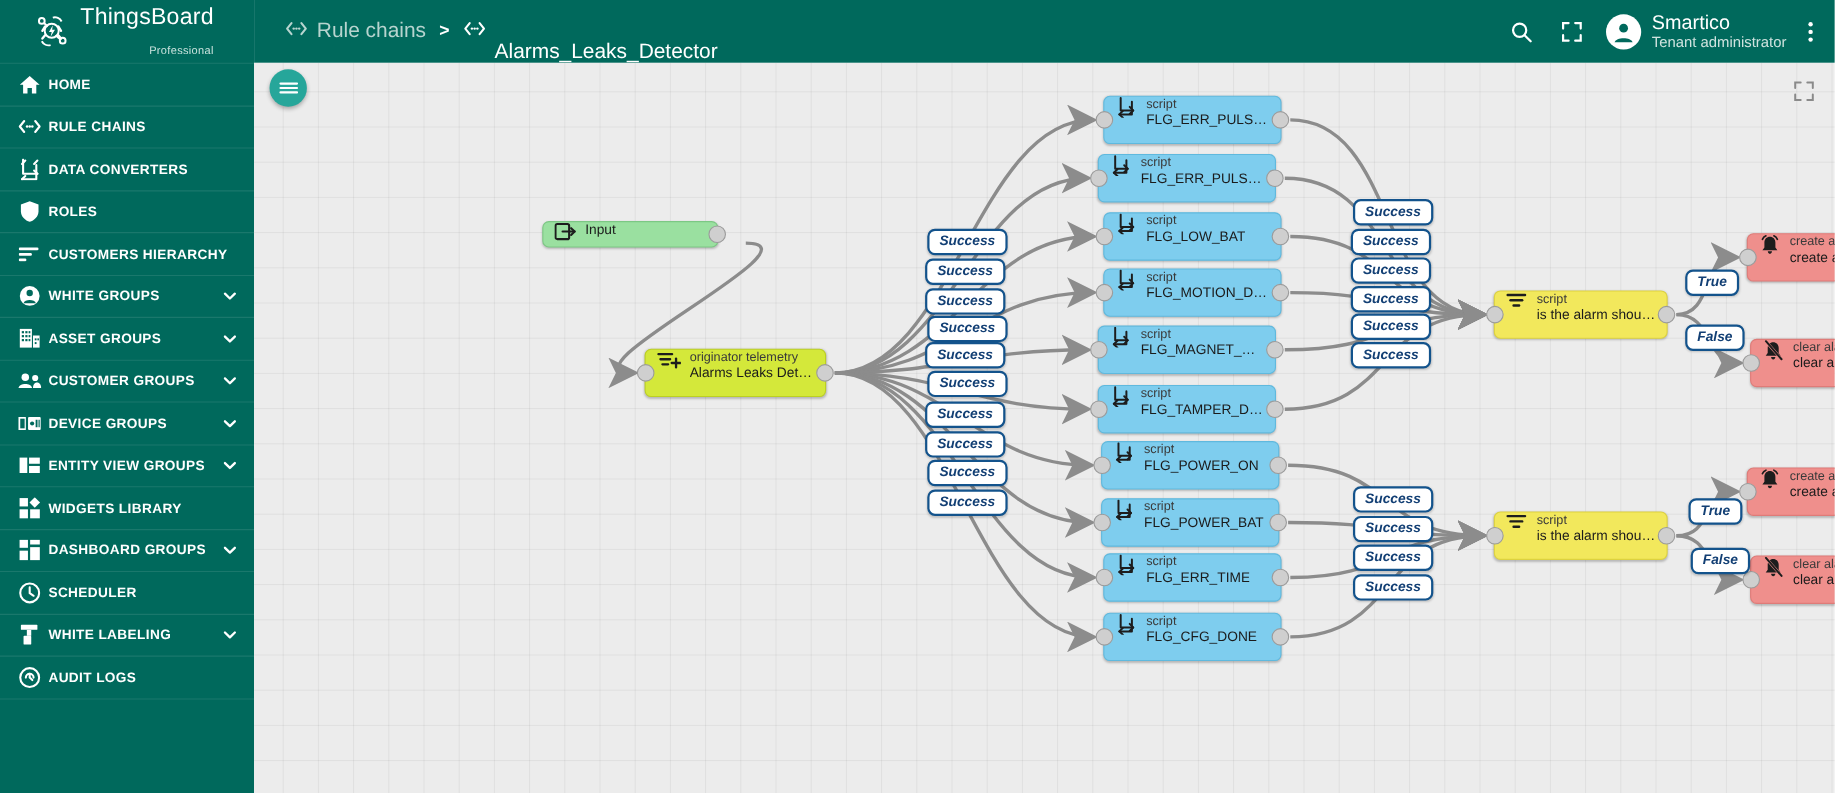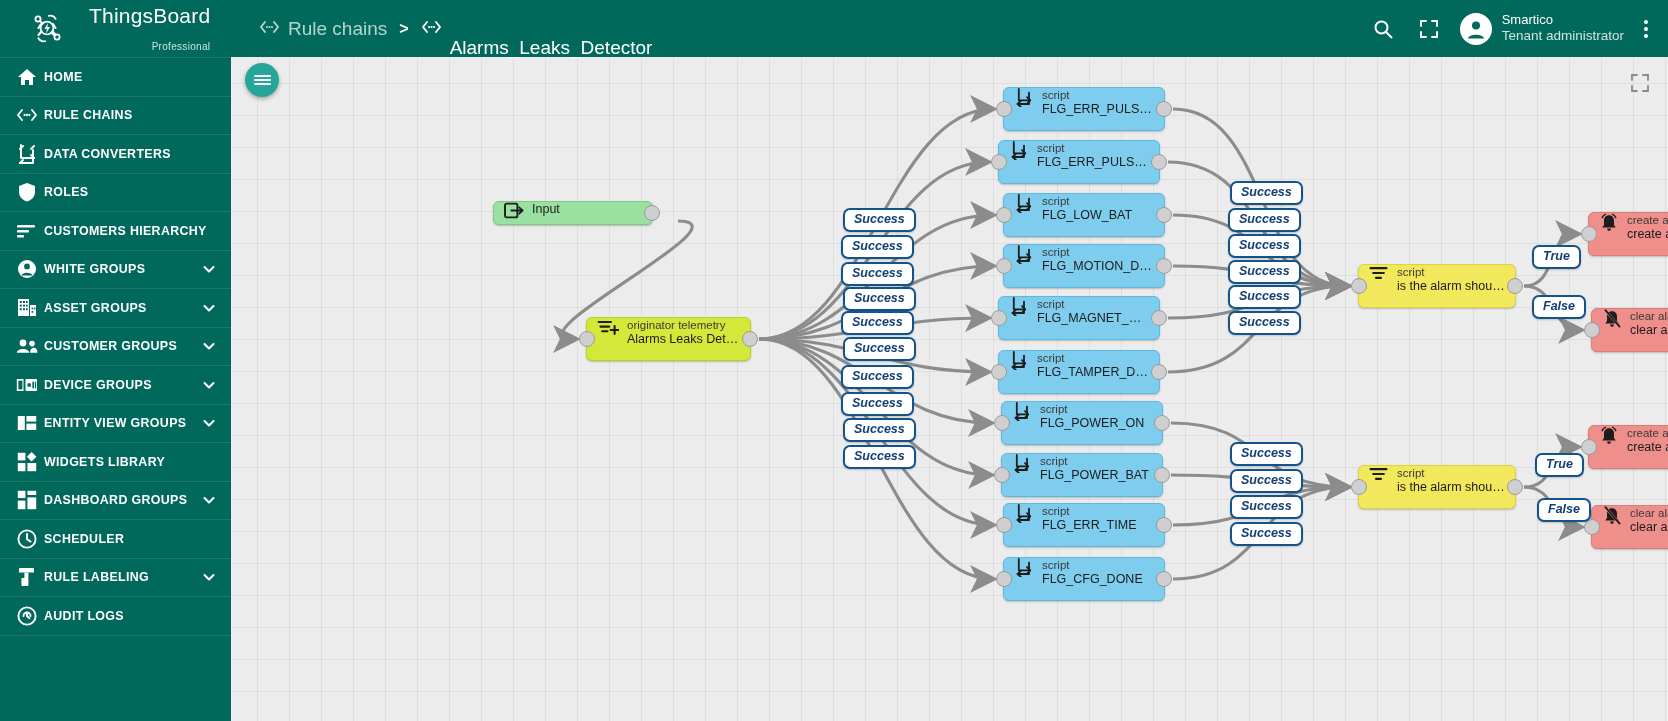--- a/index.html
+++ b/index.html
@@ -18,21 +18,21 @@
     background: #00695c;
     color: #ffffff;
     flex: 0 0 231px;
     position: relative;
     overflow: hidden;
   }
   .brand {
     height: 57px;
     display: flex; align-items: center;
     padding-left: 30px;
-    gap: 25px;
+    gap: 9px;
   }
   .brand-logo { width: 34px; height: 34px; flex: 0 0 34px; }
   .brand-text { display: flex; flex-direction: column; line-height: 1; }
   .brand-title { font-size: 21px; font-weight: 400; letter-spacing: .2px; color:#fff; }
   .brand-sub { font-size: 10px; color: #c9e3de; text-align: right; margin-top: 16px; letter-spacing:.3px;}
 
   .nav { border-top: 1px solid rgba(255,255,255,0.10); }
   .nav-item {
     height: 38.5px;
     display: flex; align-items: center;
@@ -60,21 +60,21 @@
   .crumb { display:flex; align-items:center; gap: 8px; cursor:pointer; }
   .crumb-text { font-size: 19px; font-weight: 400; }
   .crumb.inactive .crumb-text { color: #b7d4cf; }
   .crumb.active .crumb-text { color: #ffffff; margin-top: 39px; }
   .crumb-sep { font-size: 16px; font-weight: bold; color:#ffffff; margin: 0 2px; }
   .topbar-right { margin-left:auto; display:flex; align-items:center; gap: 16px; }
   .icon-btn { width: 30px; height:30px; display:flex;align-items:center;justify-content:center; cursor:pointer; }
   .user { display:flex; align-items:center; gap: 10px; cursor:pointer; }
   .avatar { width: 32px; height:32px; border-radius:50%; background:#fff; display:flex;align-items:center;justify-content:center; }
   .user-txt { display:flex; flex-direction:column; line-height:1.25; }
-  .user-name { font-size: 13px; color:#ffffff; }
+  .user-name { font-size: 18px; color:#ffffff; }
   .user-role { font-size: 13.5px; color:#cfe3df; }
   .kebab { display:flex; flex-direction:column; gap:3px; padding: 4px; cursor:pointer; }
   .kebab i { width:4px;height:4px;border-radius:50%;background:#fff;display:block; }
 
   
   .canvas {
     position: absolute; left:0; top:57px; right:0; bottom:0;
     background-color: #ececec;
     background-image:
       linear-gradient(to right, rgba(0,0,0,0.055) 1px, transparent 1px),
@@ -371,21 +371,21 @@
         <div class="nav-item">
           <span class="nav-ico">
             <svg width="20" height="20" viewBox="0 0 20 20">
               <g fill="#ffffff">
                 <rect x="2" y="1" width="15" height="4.6" rx="0.6"></rect>
                 <rect x="7.4" y="5.6" width="4" height="5.4"></rect>
                 <rect x="4.4" y="11" width="7" height="8" rx="0.8"></rect>
               </g>
             </svg>
           </span>
-          <span class="nav-label">RULE LABELING</span>
+          <span class="nav-label">WHITE LABELING</span>
           <span class="nav-chevron">
             <svg width="16" height="16" viewBox="0 0 16 16" fill="none" stroke="#ffffff" stroke-width="2.1" stroke-linecap="round" stroke-linejoin="round">
               <path d="M3.5 6 L8 10.4 L12.5 6"></path>
             </svg>
           </span>
         </div>
         <div class="nav-item">
           <span class="nav-ico">
             <svg width="20" height="20" viewBox="0 0 20 20">
               <circle cx="10" cy="10" r="8.6" fill="none" stroke="#ffffff" stroke-width="1.9"></circle>

